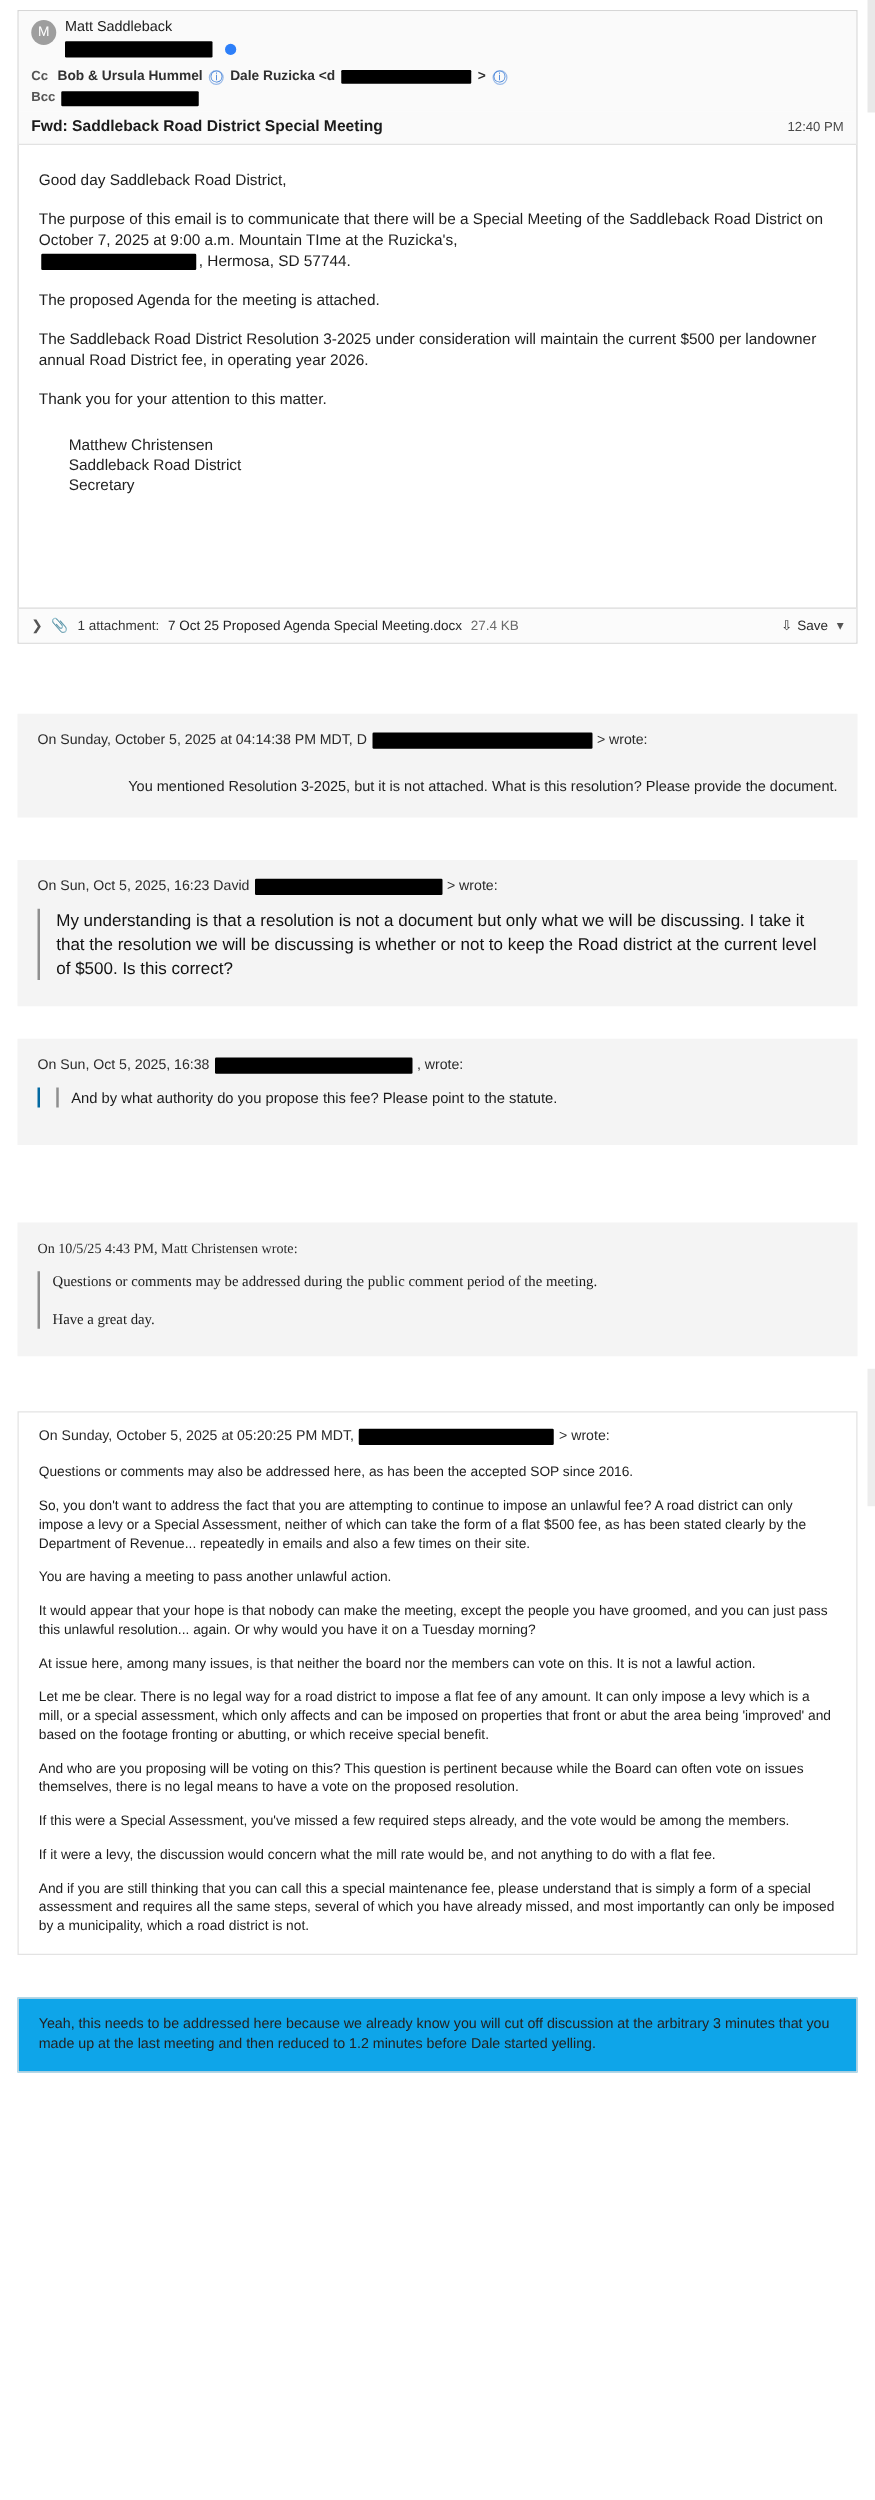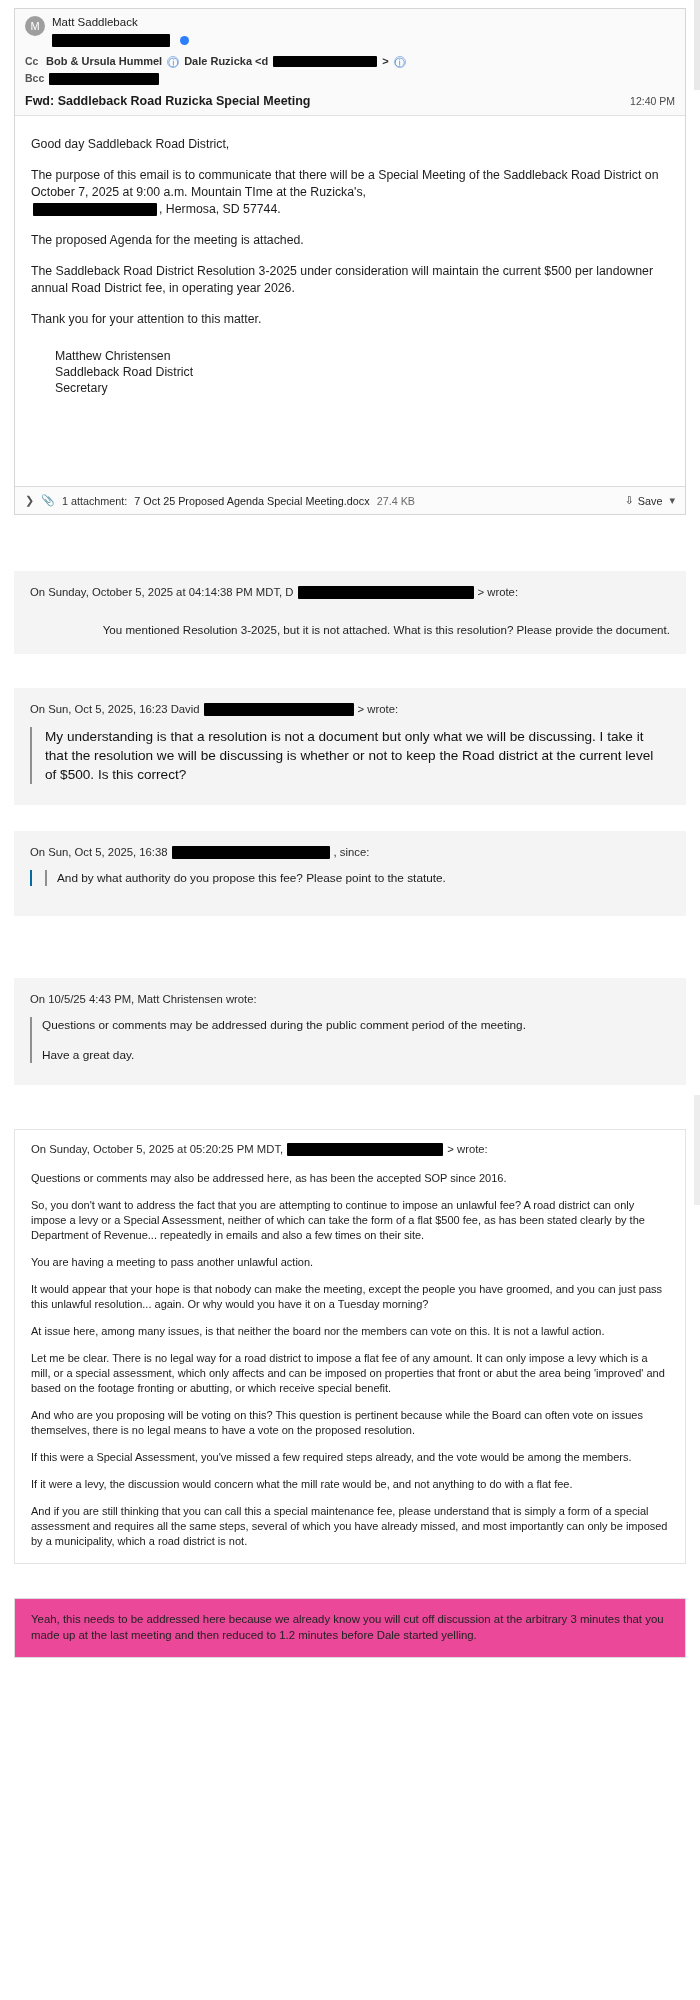--- a/index.html
+++ b/index.html
@@ -212,21 +212,21 @@
   .spacer-18 { height: 18px; }
   .spacer-26 { height: 26px; }
   .spacer-34 { height: 34px; }
   .spacer-44 { height: 44px; }
   .spacer-56 { height: 56px; }
   .spacer-62 { height: 62px; }
 
   .final-box {
     margin: 0 14px;
     border: 1px solid #dddddd;
-    background: #ec4899;
+    background: #0ea5e9;
     padding: 12px 16px 14px 16px;
   }
   .final-box p {
     margin: 0;
     font-size: 11.4px;
     line-height: 16px;
   }
 </style>
 </head>
 <body>
@@ -258,21 +258,21 @@
       <span class="mini-icon">ⓘ</span>
     </div>
 
     <div class="addr-line">
       <span class="addr-label">Bcc</span>
       <span class="redact" style="width:110px;height:12px;"></span>
     </div>
   </div>
 
   <div class="subject-row">
-    <div class="subject">Fwd: Saddleback Road Ruzicka Special Meeting</div>
+    <div class="subject">Fwd: Saddleback Road District Special Meeting</div>
     <div class="time">12:40 PM</div>
   </div>
 
   <div class="mail-body">
     <p>Good day Saddleback Road District,</p>
     <p>
       <span>The purpose of this email is to communicate that there will be a Special Meeting of the Saddleback Road District on October 7, 2025 at 9:00 a.m. Mountain TIme at the Ruzicka's,</span><br>
       <span class="redact inline-redact-mid" style="width:124px;height:13px;"></span><span>, Hermosa, SD 57744.</span>
     </p>
     <p>The proposed Agenda for the meeting is attached.</p>
@@ -329,34 +329,34 @@
   </div>
 </div>
 
 <div class="spacer-26"></div>
 
 <div class="quote-block">
   <div class="quote-grey" style="padding-bottom:30px;">
     <div class="attrib tight">
       <span>On Sun, Oct 5, 2025, 16:38</span>
       <span class="redact" style="width:158px;height:13px;"></span>
-      <span>, since:</span>
+      <span>, wrote:</span>
     </div>
     <div class="bar-quote double">
       <div class="inner">
         <p class="mid-text">And by what authority do you propose this fee? Please point to the statute.</p>
       </div>
     </div>
   </div>
 </div>
 
 <div class="spacer-62"></div>
 
 <div class="quote-block">
-  <div class="quote-grey" style="padding-bottom:22px;">
+  <div class="quote-grey" style="padding-bottom:22px;font-family:Liberation Serif, serif;">
     <div class="attrib tight">On 10/5/25 4:43 PM, Matt Christensen wrote:</div>
     <div class="bar-quote">
       <p class="mid-text" style="margin-bottom:14px;">Questions or comments may be addressed during the public comment period of the meeting.</p>
       <p class="mid-text">Have a great day.</p>
     </div>
   </div>
 </div>
 
 <div class="spacer-44"></div>
 

